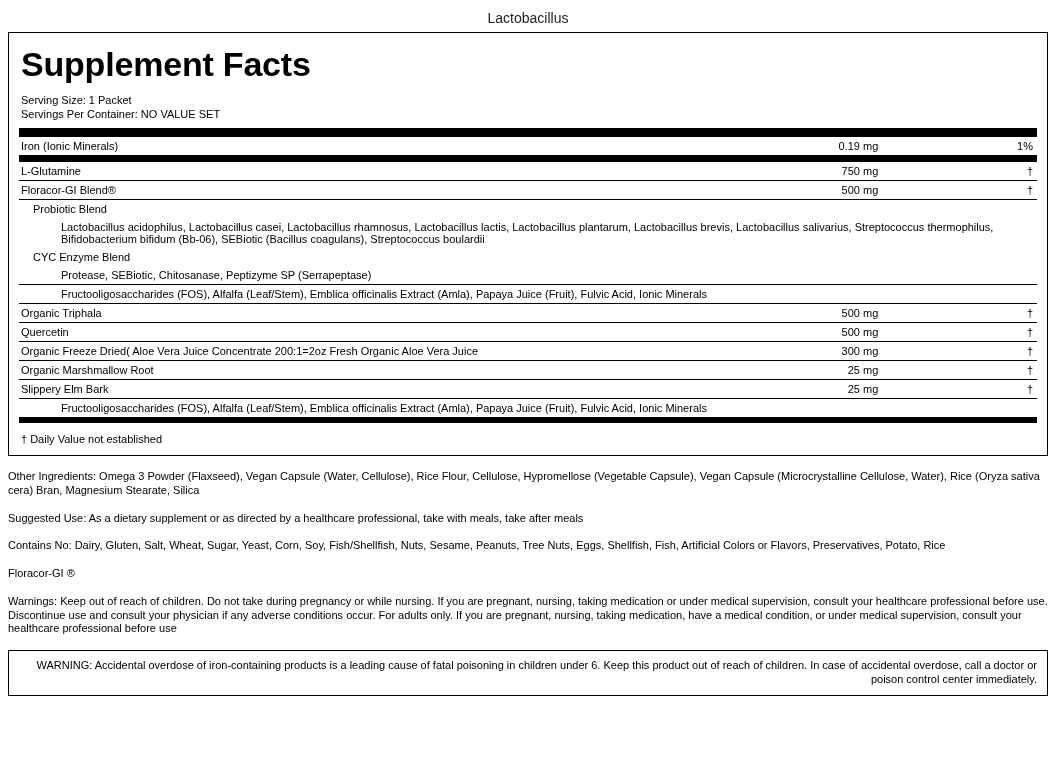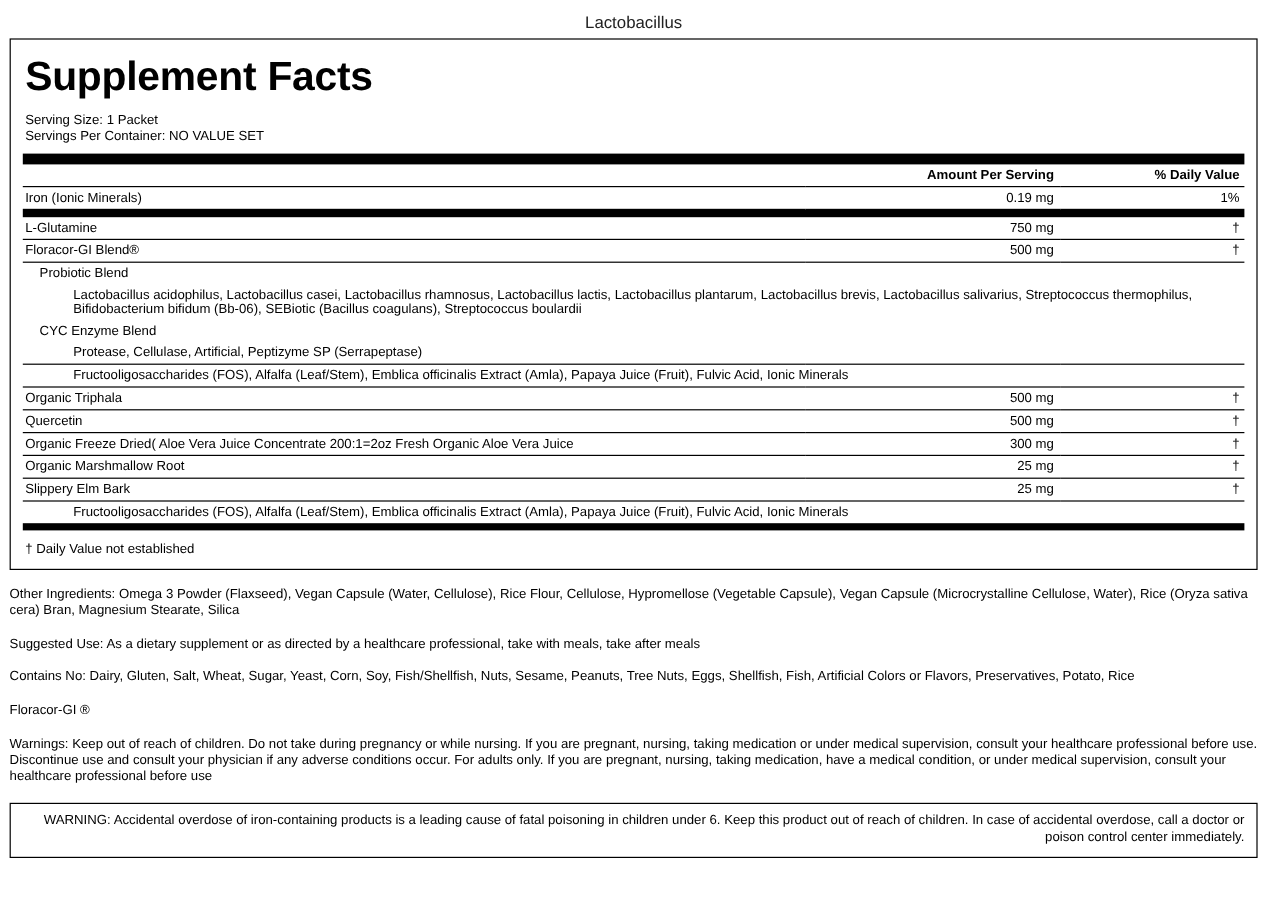--- a/index.html
+++ b/index.html
@@ -125,25 +125,20 @@
       <table class="facts-table">
         <colgroup>
           <col class="col-name">
             <col class="col-amt">
             <col class="col-dv">
         </colgroup>
         <tbody>
           <tr class="bar-thick">
             <td colspan="3"></td>
           </tr>
-          <tr class="headrow">
-            <td></td>
-            <td class="col-amt">Amount Per Serving</td>
-            <td class="col-dv">% Daily Value</td>
-          </tr>
 
           <tr class="line">
             <td>Iron (Ionic Minerals)</td>
             <td class="col-amt">0.19 mg</td>
             <td class="col-dv">1%</td>
           </tr>
           <tr class="bar-thin">
             <td colspan="3"></td>
           </tr>
 
@@ -167,21 +162,21 @@
           <tr class="noline">
             <td class="ind3" colspan="3">Lactobacillus acidophilus, Lactobacillus casei, Lactobacillus rhamnosus, Lactobacillus lactis, Lactobacillus plantarum, Lactobacillus brevis, Lactobacillus salivarius, Streptococcus thermophilus, Bifidobacterium bifidum (Bb-06), SEBiotic (Bacillus coagulans), Streptococcus boulardii</td>
           </tr>
 
           <tr class="noline">
             <td class="ind1">CYC Enzyme Blend</td>
             <td class="col-amt"></td>
             <td class="col-dv"></td>
           </tr>
           <tr class="line">
-            <td class="ind3" colspan="3">Protease, Cellulase, Artificial, Peptizyme SP (Serrapeptase)</td>
+            <td class="ind3" colspan="3">Protease, SEBiotic, Chitosanase, Peptizyme SP (Serrapeptase)</td>
           </tr>
 
           <tr class="line">
             <td class="ind3" colspan="3">Fructooligosaccharides (FOS), Alfalfa (Leaf/Stem), Emblica officinalis Extract (Amla), Papaya Juice (Fruit), Fulvic Acid, Ionic Minerals</td>
           </tr>
 
           <tr class="line">
             <td>Organic Triphala</td>
             <td class="col-amt">500 mg</td>
             <td class="col-dv">†</td>

